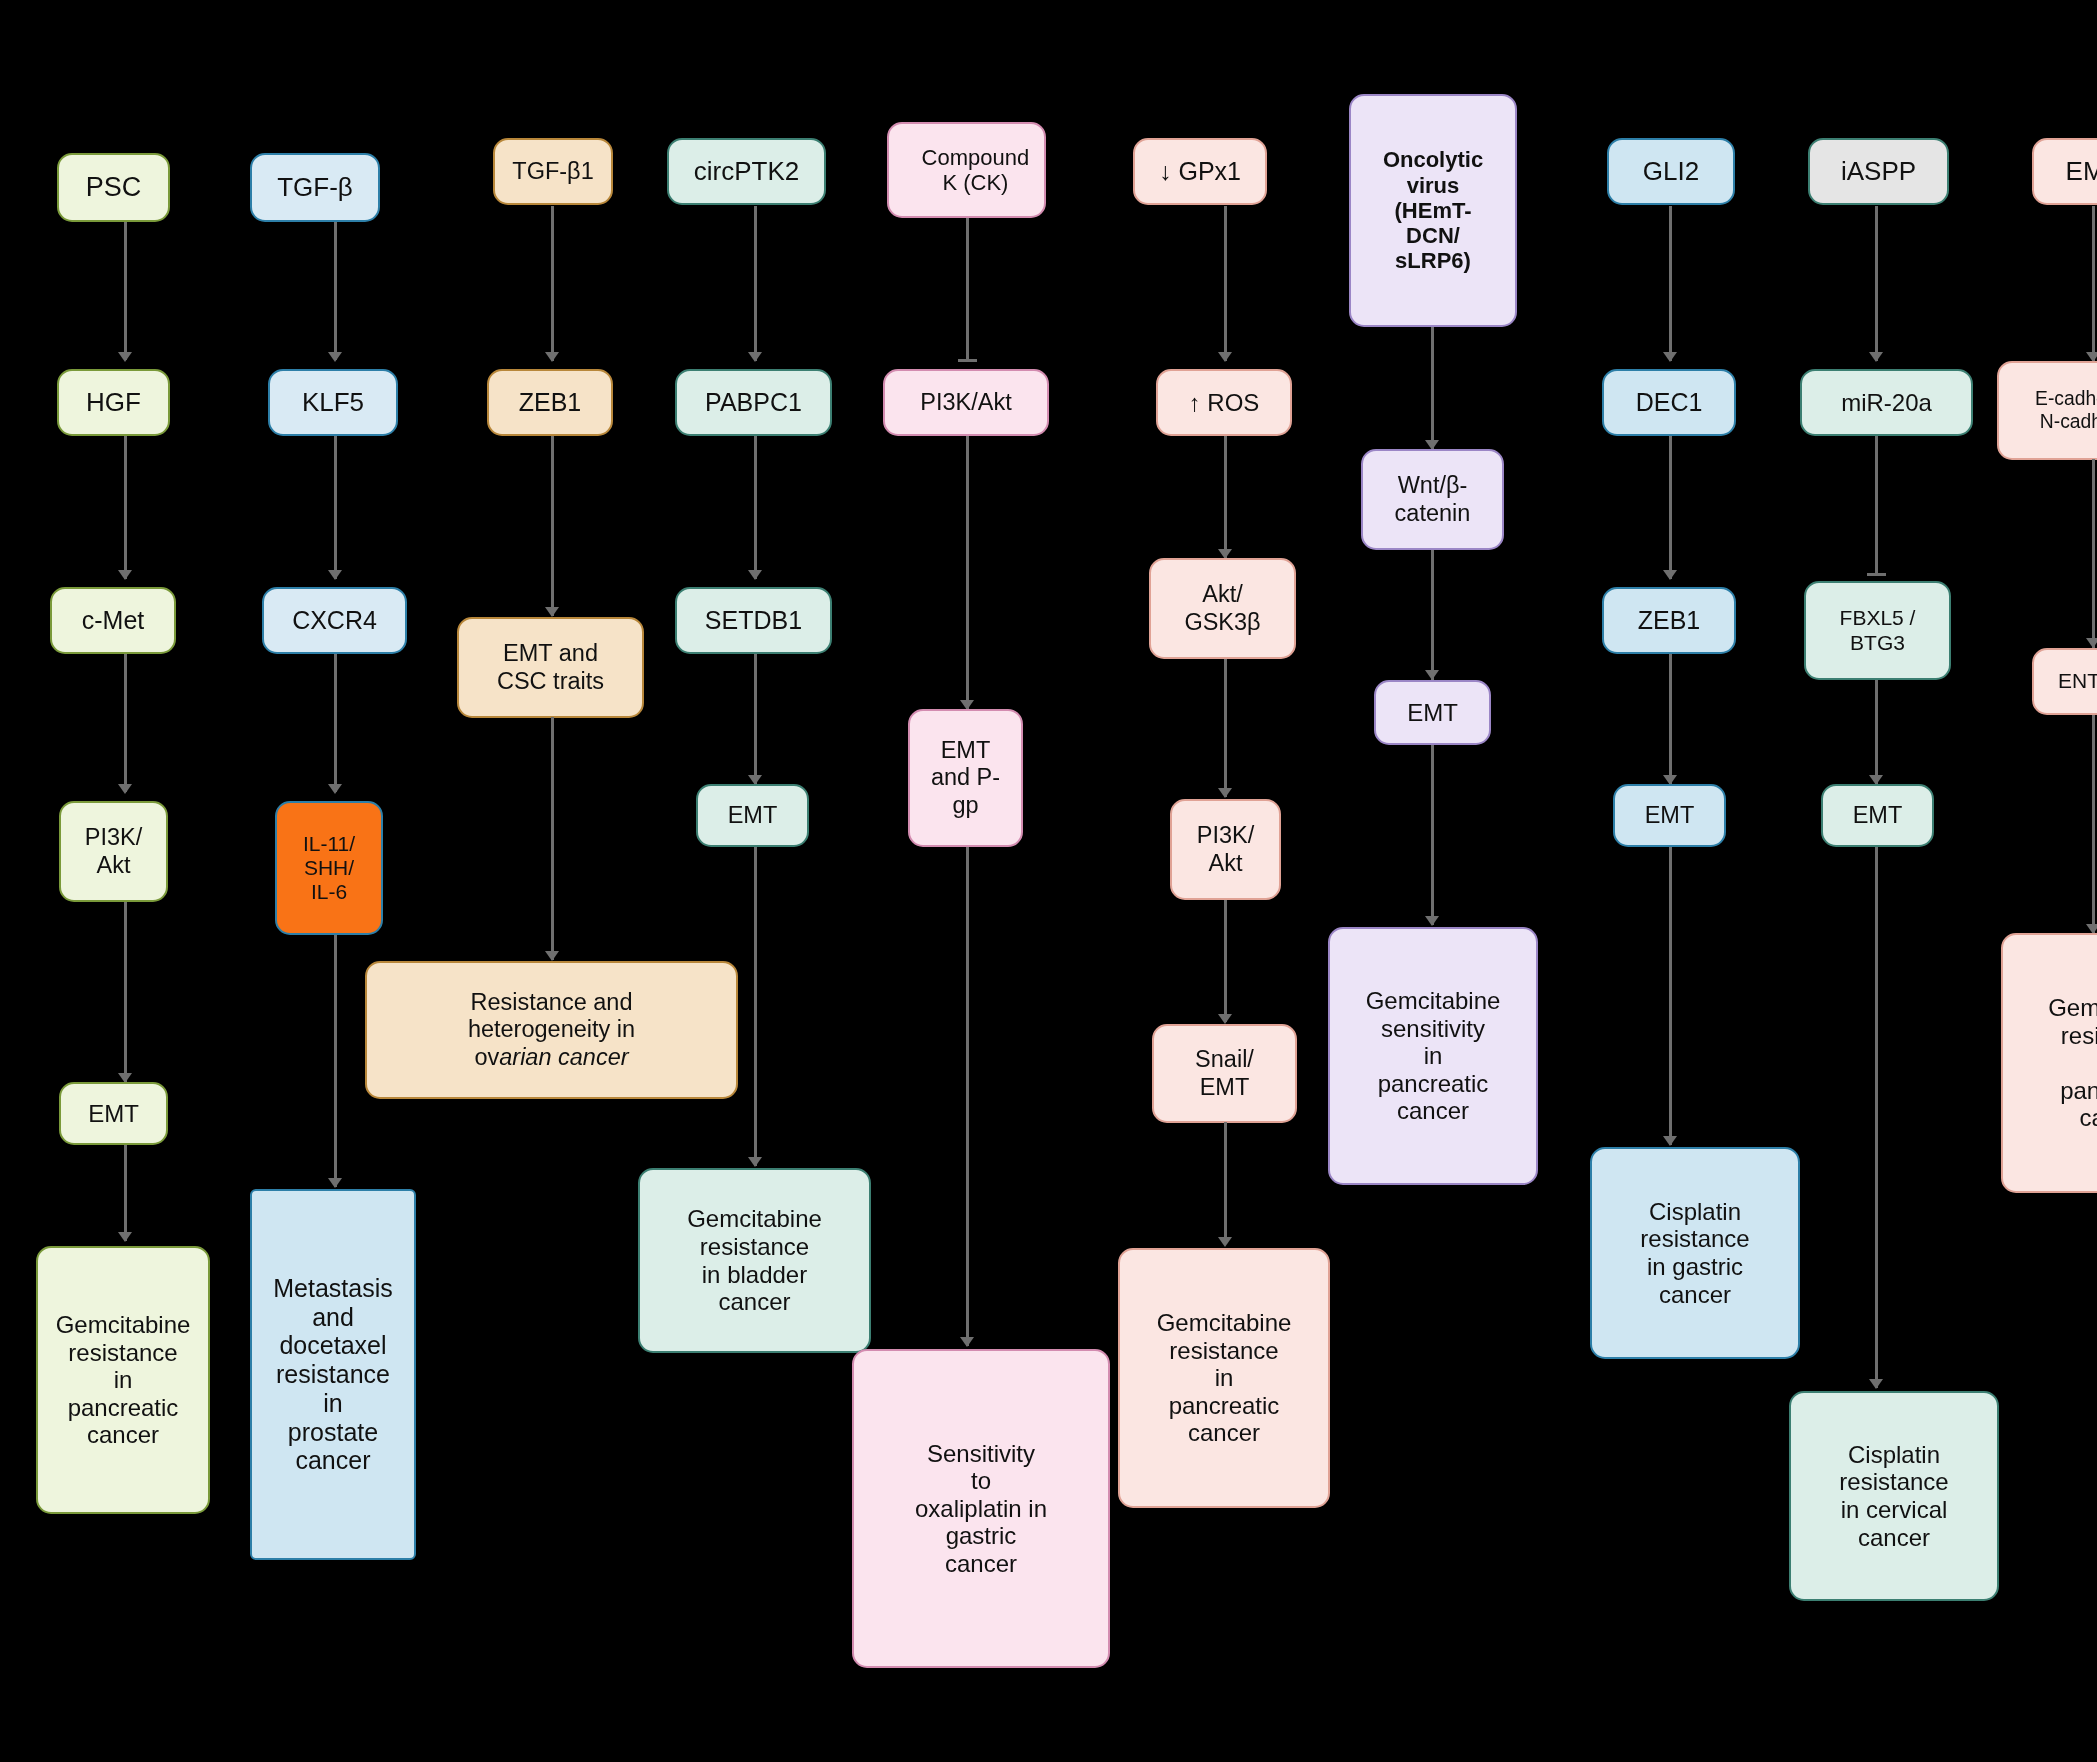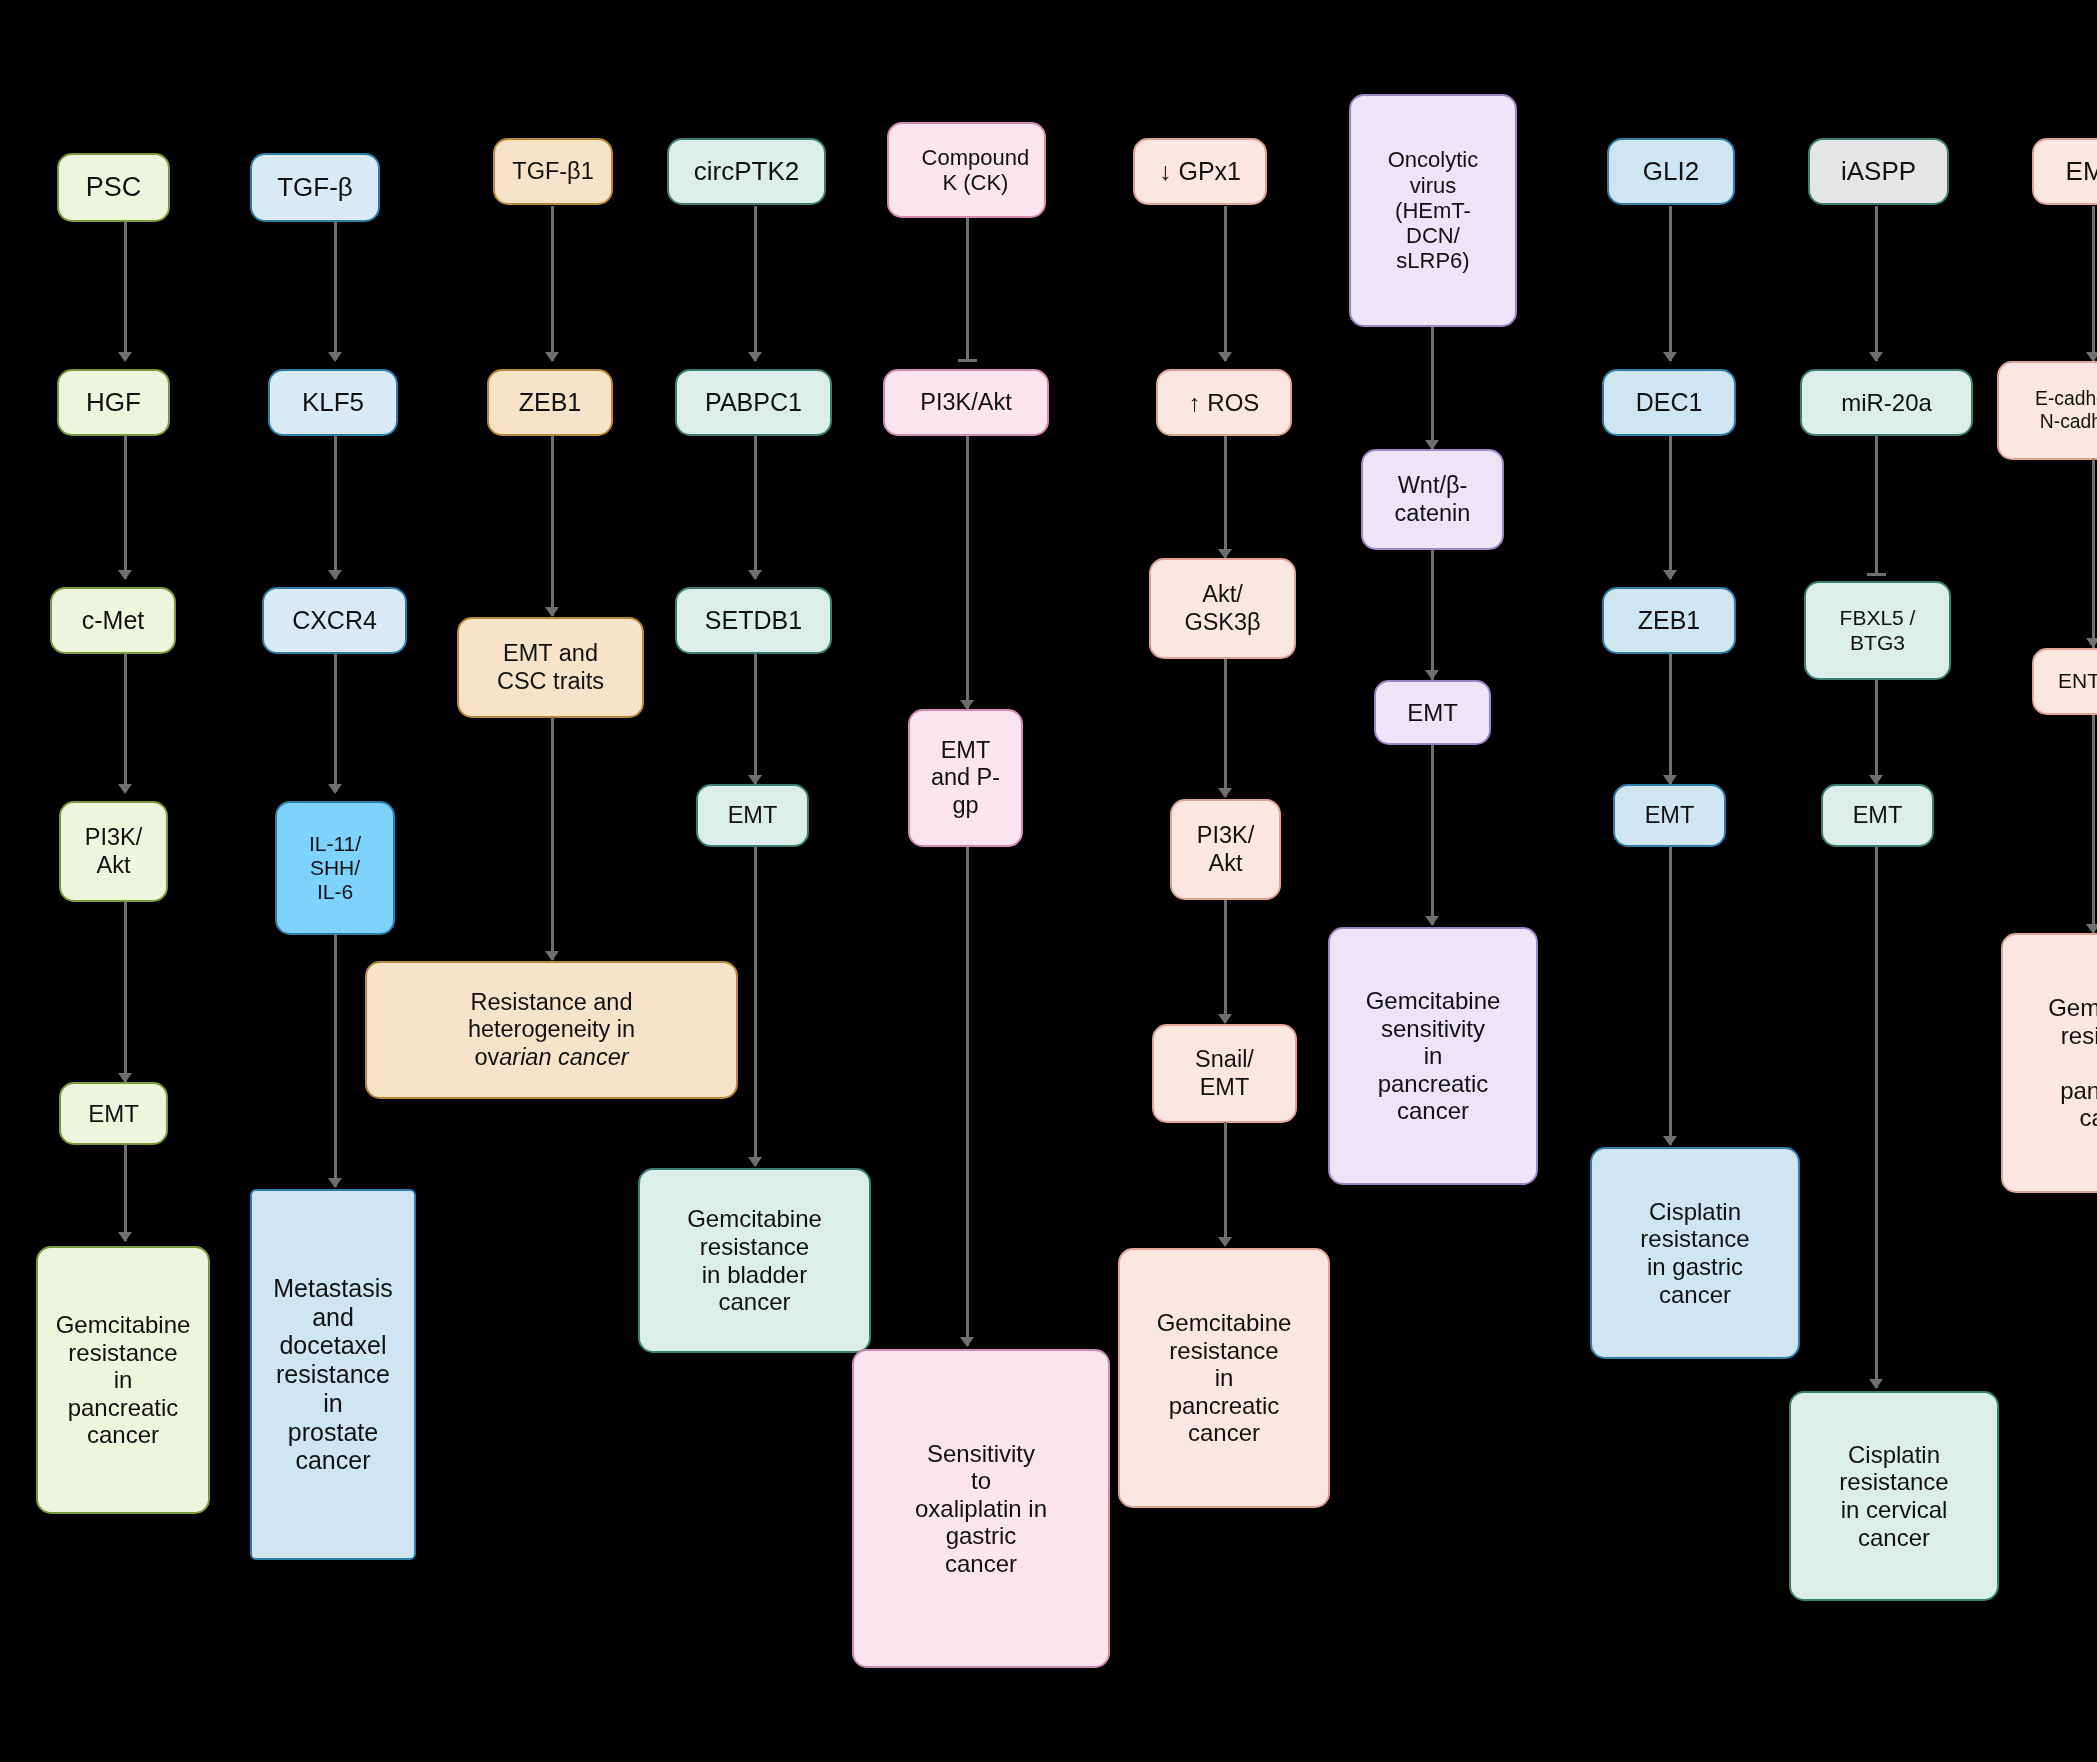--- a/index.html
+++ b/index.html
@@ -91,21 +91,21 @@
   <div class="column">
     <div class="node" style="left:250px; top:153px; width:130px; height:69px; background:#d9eaf4; border-color:#2d7fa8; font-size:26px;">TGF-β</div>
     <div class="edge" style="left:334px; top:222px; height:138px;"></div>
     <div class="arrowhead" style="left:328px; top:352px;"></div>
     <div class="node" style="left:268px; top:369px; width:130px; height:67px; background:#d9eaf4; border-color:#2d7fa8; font-size:26px;">KLF5</div>
     <div class="edge" style="left:334px; top:436px; height:143px;"></div>
     <div class="arrowhead" style="left:328px; top:570px;"></div>
     <div class="node" style="left:262px; top:587px; width:145px; height:67px; background:#d9eaf4; border-color:#2d7fa8; font-size:25px;">CXCR4</div>
     <div class="edge" style="left:334px; top:654px; height:138px;"></div>
     <div class="arrowhead" style="left:328px; top:784px;"></div>
-    <div class="node" style="left:275px; top:801px; width:120px; height:134px; background:#7dd3fc; border-color:#2d7fa8; font-size:21px;">IL-11/
+    <div class="node" style="left:275px; top:801px; width:108px; height:134px; background:#f97316; border-color:#2d7fa8; font-size:21px;">IL-11/
 SHH/
 IL-6</div>
     <div class="edge" style="left:334px; top:935px; height:252px;"></div>
     <div class="arrowhead" style="left:328px; top:1178px;"></div>
     <div class="node" style="left:250px; top:1189px; width:166px; height:371px; background:#cfe6f2; border-color:#2d7fa8; font-size:25px;border-radius:6px;">Metastasis
 and
 docetaxel
 resistance
 in
 prostate
@@ -187,21 +187,21 @@
     <div class="edge" style="left:1224px; top:1122px; height:122px;"></div>
     <div class="arrowhead" style="left:1218px; top:1237px;"></div>
     <div class="node" style="left:1118px; top:1248px; width:212px; height:260px; background:#fbe6e2; border-color:#e0a295; font-size:24px;">Gemcitabine
 resistance
 in
 pancreatic
 cancer</div>
   </div>
 
   <div class="column">
-    <div class="node" style="left:1349px; top:94px; width:168px; height:233px; background:#ece4f7; border-color:#9b86c6; font-size:22px;">Oncolytic
+    <div class="node" style="left:1349px; top:94px; width:168px; height:233px; background:#ece4f7; border-color:#9b86c6; font-size:22px;font-weight:bold;">Oncolytic
 virus
 (HEmT-
 DCN/
 sLRP6)</div>
     <div class="edge" style="left:1431px; top:327px; height:122px;"></div>
     <div class="arrowhead" style="left:1425px; top:440px;"></div>
     <div class="node" style="left:1361px; top:449px; width:143px; height:101px; background:#ece4f7; border-color:#9b86c6; font-size:23.5px;">Wnt/β-
 catenin</div>
     <div class="edge" style="left:1431px; top:550px; height:130px;"></div>
     <div class="arrowhead" style="left:1425px; top:670px;"></div>

